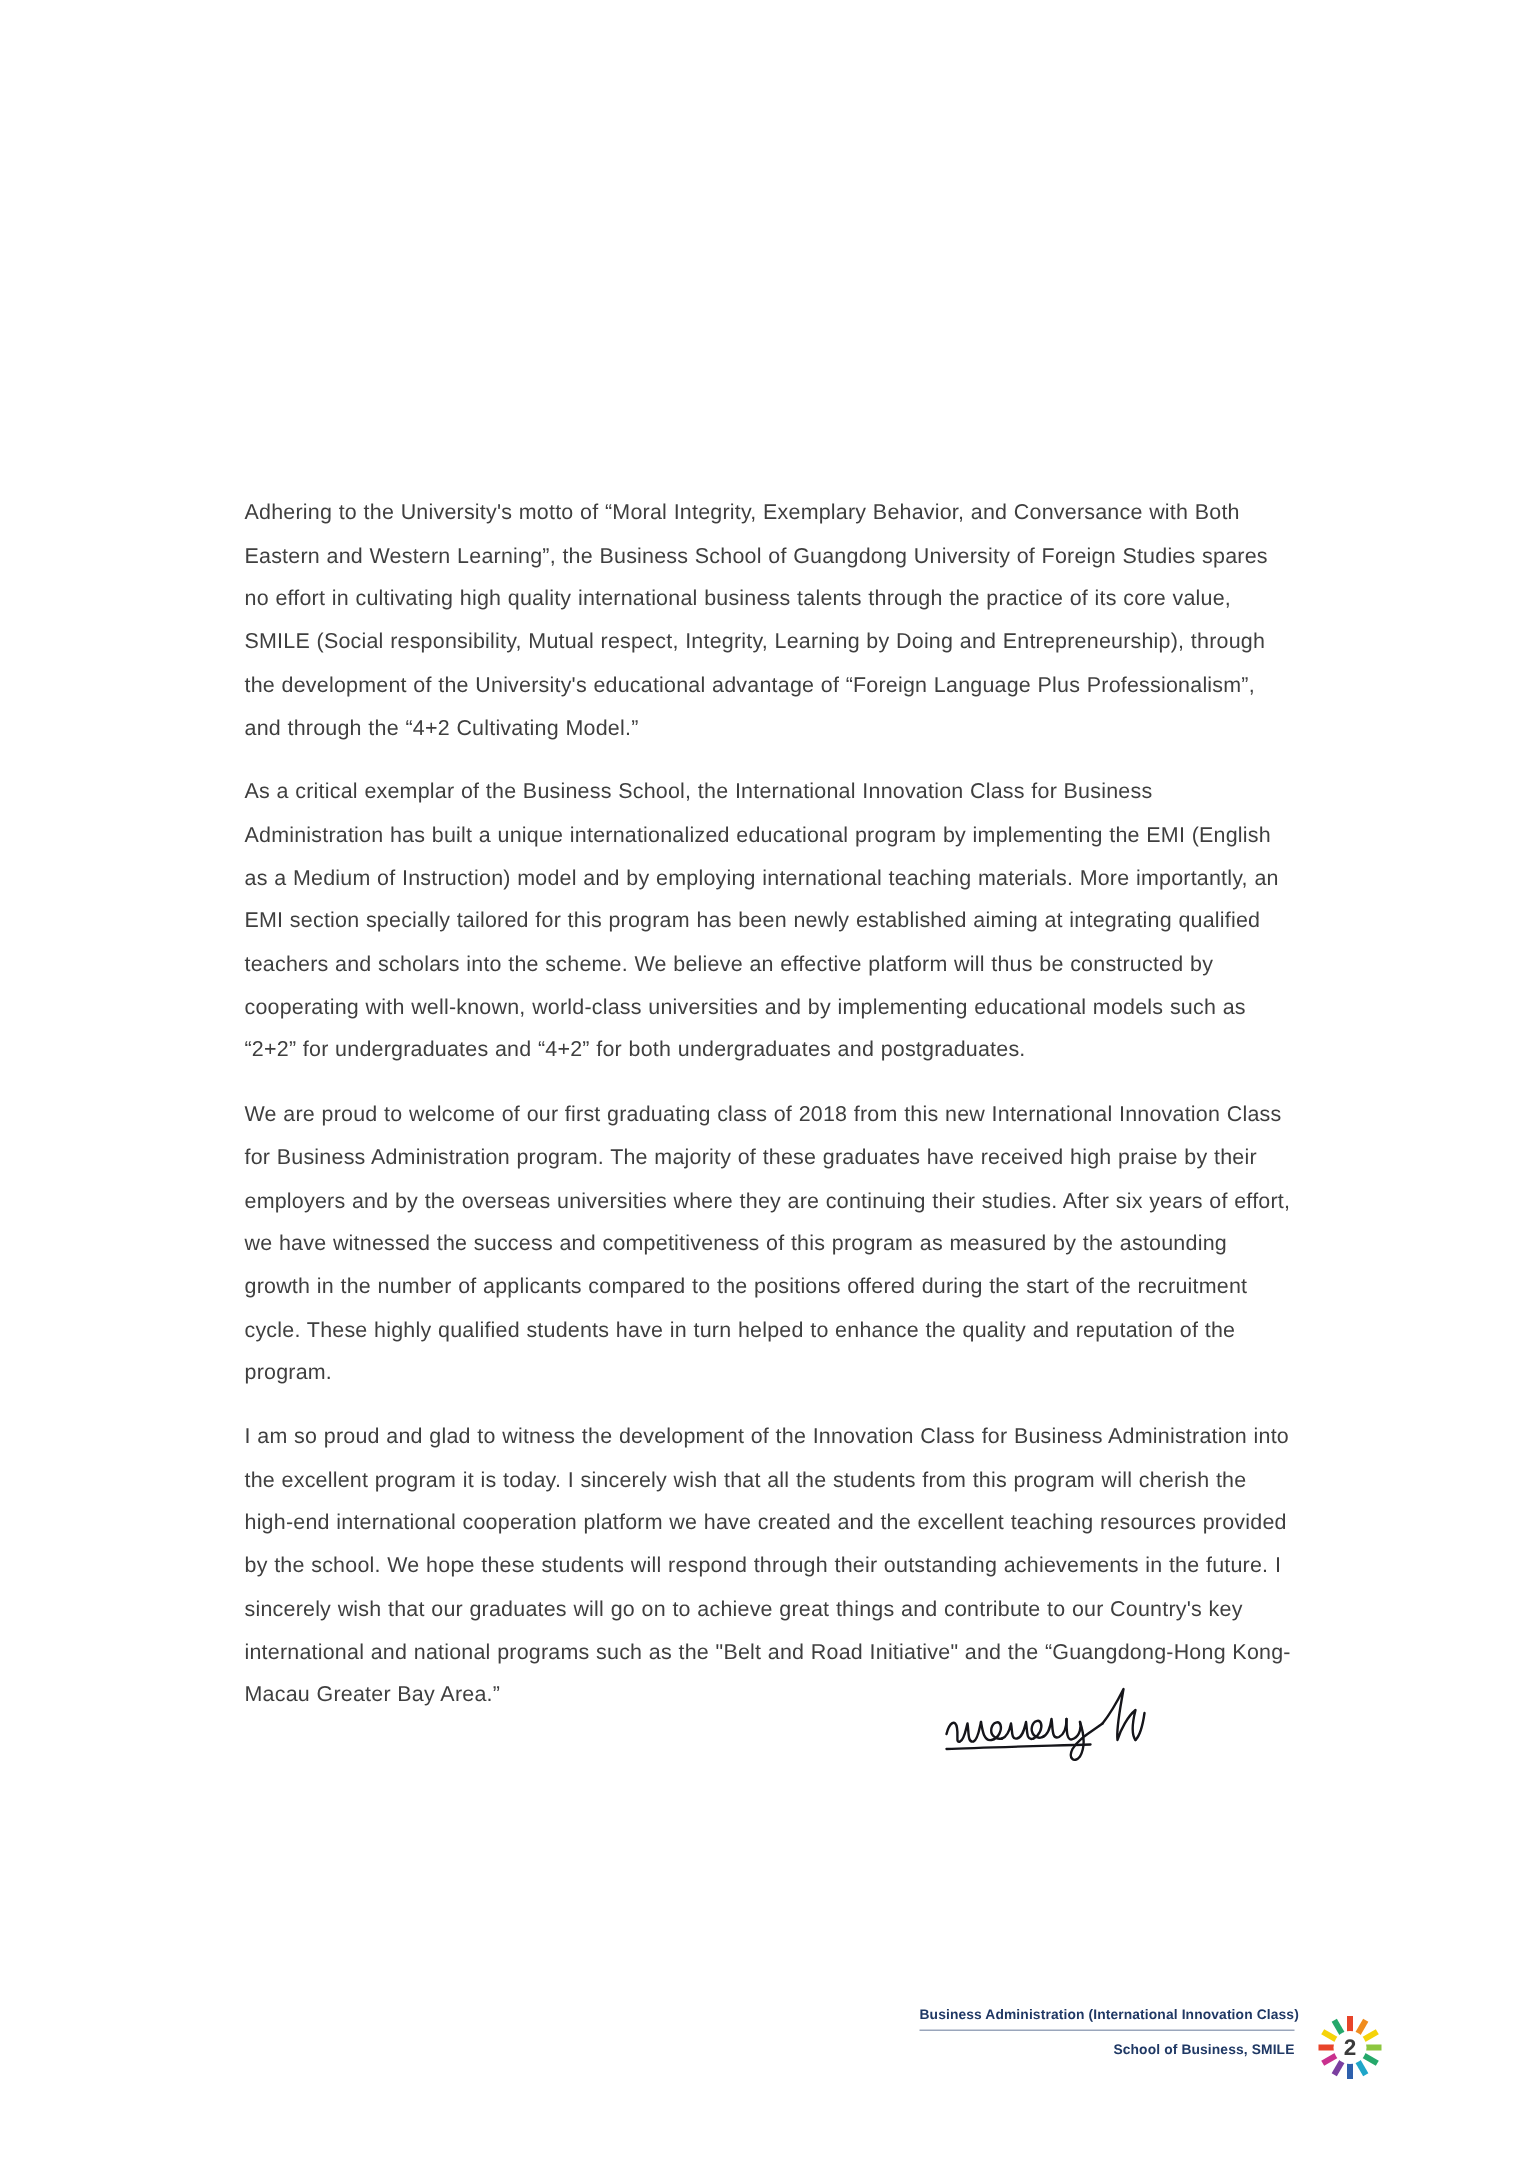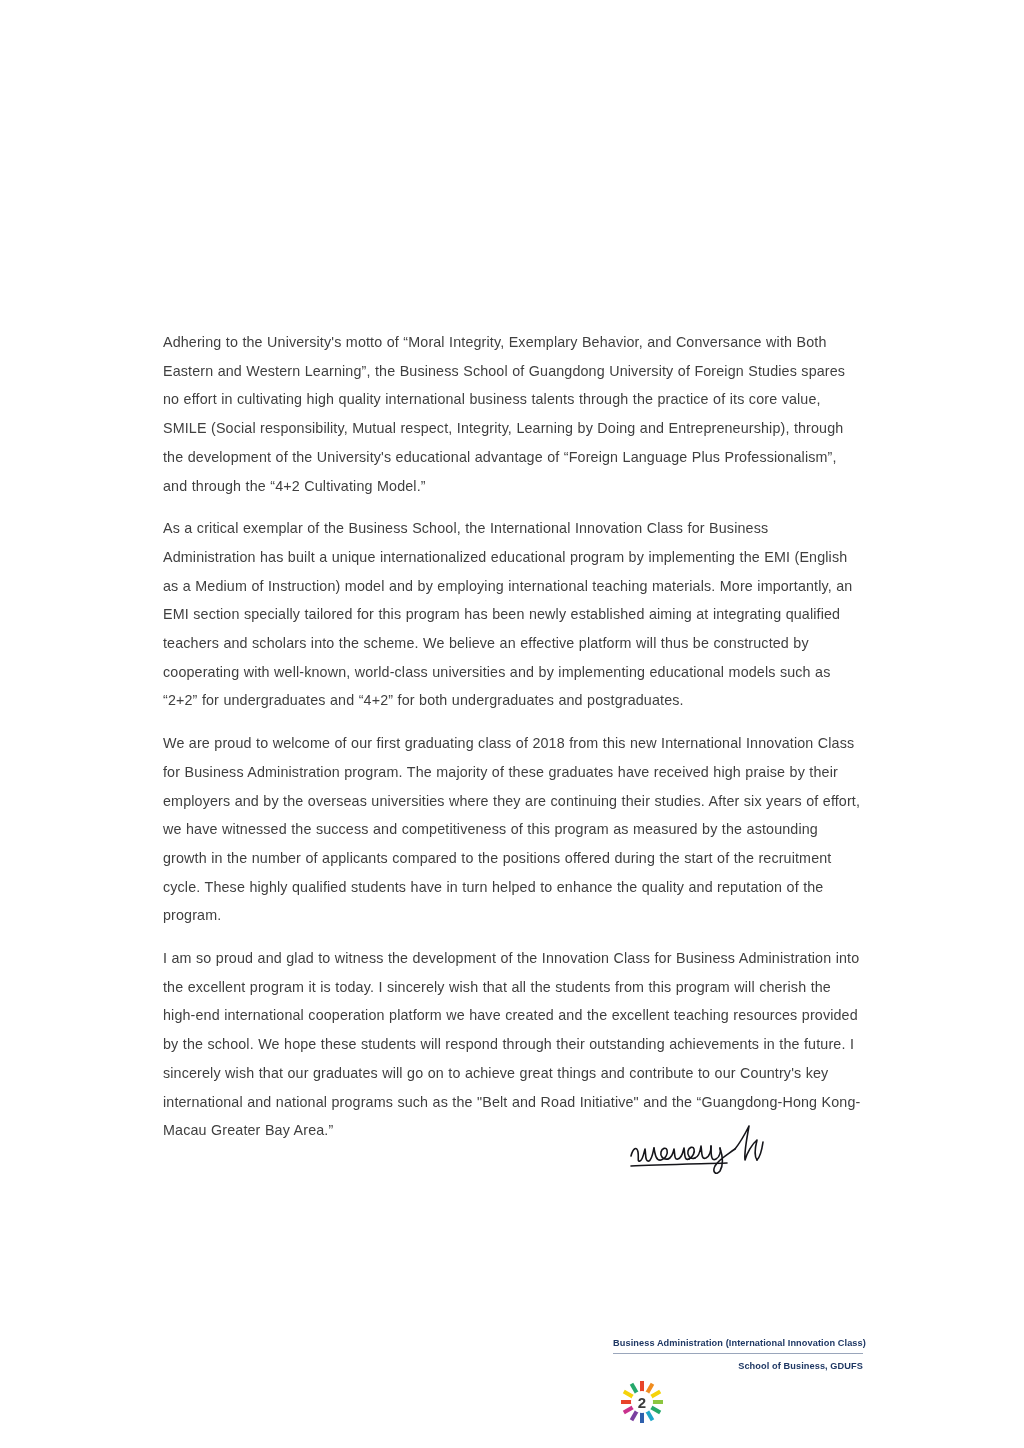--- a/index.html
+++ b/index.html
@@ -68,21 +68,20 @@
     height: 80px;
   }
 
   .footer-inner {
     position: absolute;
     left: 613px;
     top: 0;
     width: 320px;
     display: flex;
     align-items: flex-start;
-    flex-direction: column;
   }
 
   .footer-texts {
     width: 250px;
     text-align: right;
     padding-right: 8px;
   }
 
   .footer-line1 {
     font-size: 9.2px;
@@ -160,21 +159,21 @@
         </g>
       </svg>
     </div>
   </div>
 
   <div class="footer">
     <div class="footer-inner">
       <div class="footer-texts">
         <div class="footer-line1">Business Administration (International Innovation Class)</div>
         <div class="footer-rule"></div>
-        <div class="footer-line2">School of Business, GDUFS</div>
+        <div class="footer-line2">School of Business, SMILE</div>
       </div>
       <div class="page-badge">
         <svg width="46" height="46" viewBox="0 0 46 46" xmlns="http://www.w3.org/2000/svg">
           <g stroke-width="4" stroke-linecap="butt">
             <line x1="23" y1="23" x2="23" y2="2" stroke="#e8442a"></line>
             <line x1="23" y1="23" x2="33.5" y2="4.8" stroke="#f08c1e"></line>
             <line x1="23" y1="23" x2="41.2" y2="12.5" stroke="#f5d30a"></line>
             <line x1="23" y1="23" x2="44" y2="23" stroke="#8cc63f"></line>
             <line x1="23" y1="23" x2="41.2" y2="33.5" stroke="#25a86b"></line>
             <line x1="23" y1="23" x2="33.5" y2="41.2" stroke="#1fa6c9"></line>

